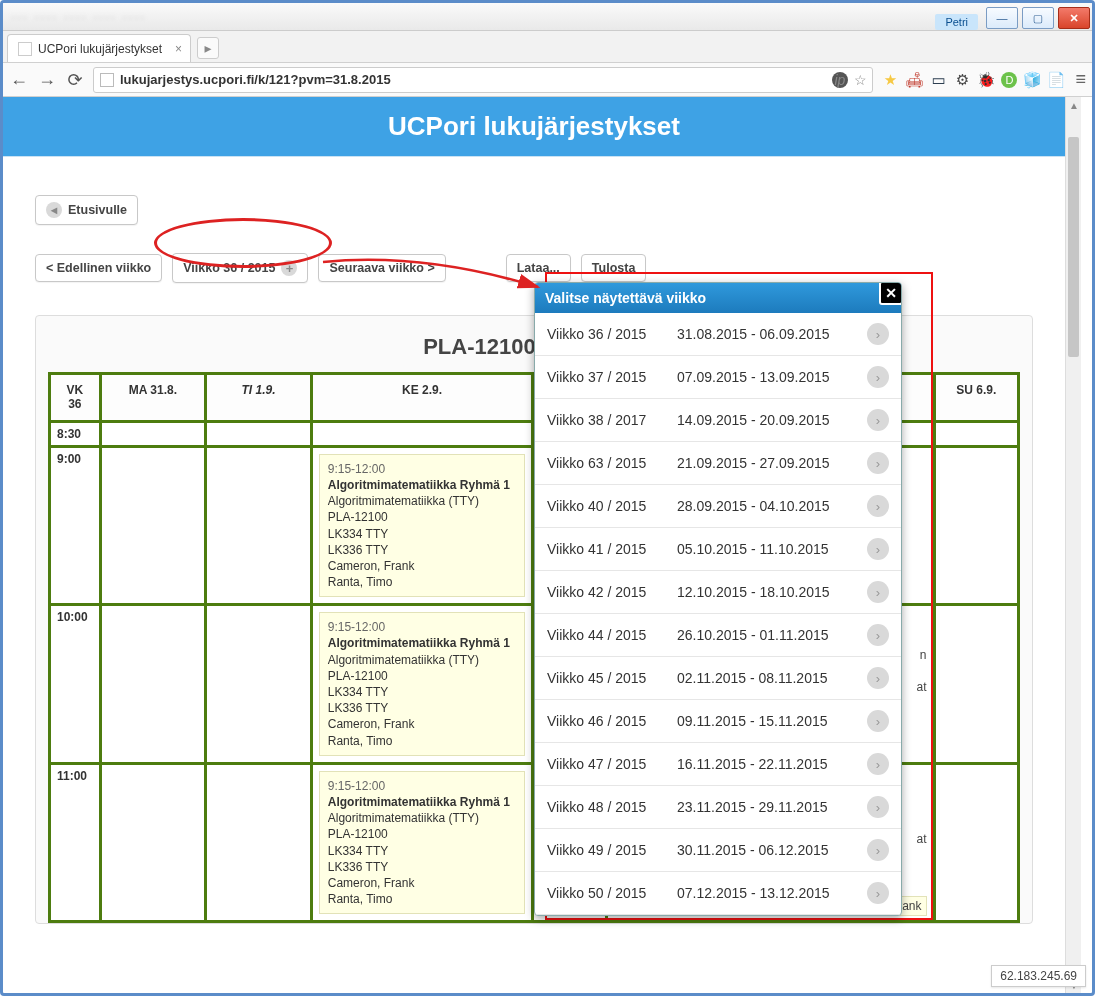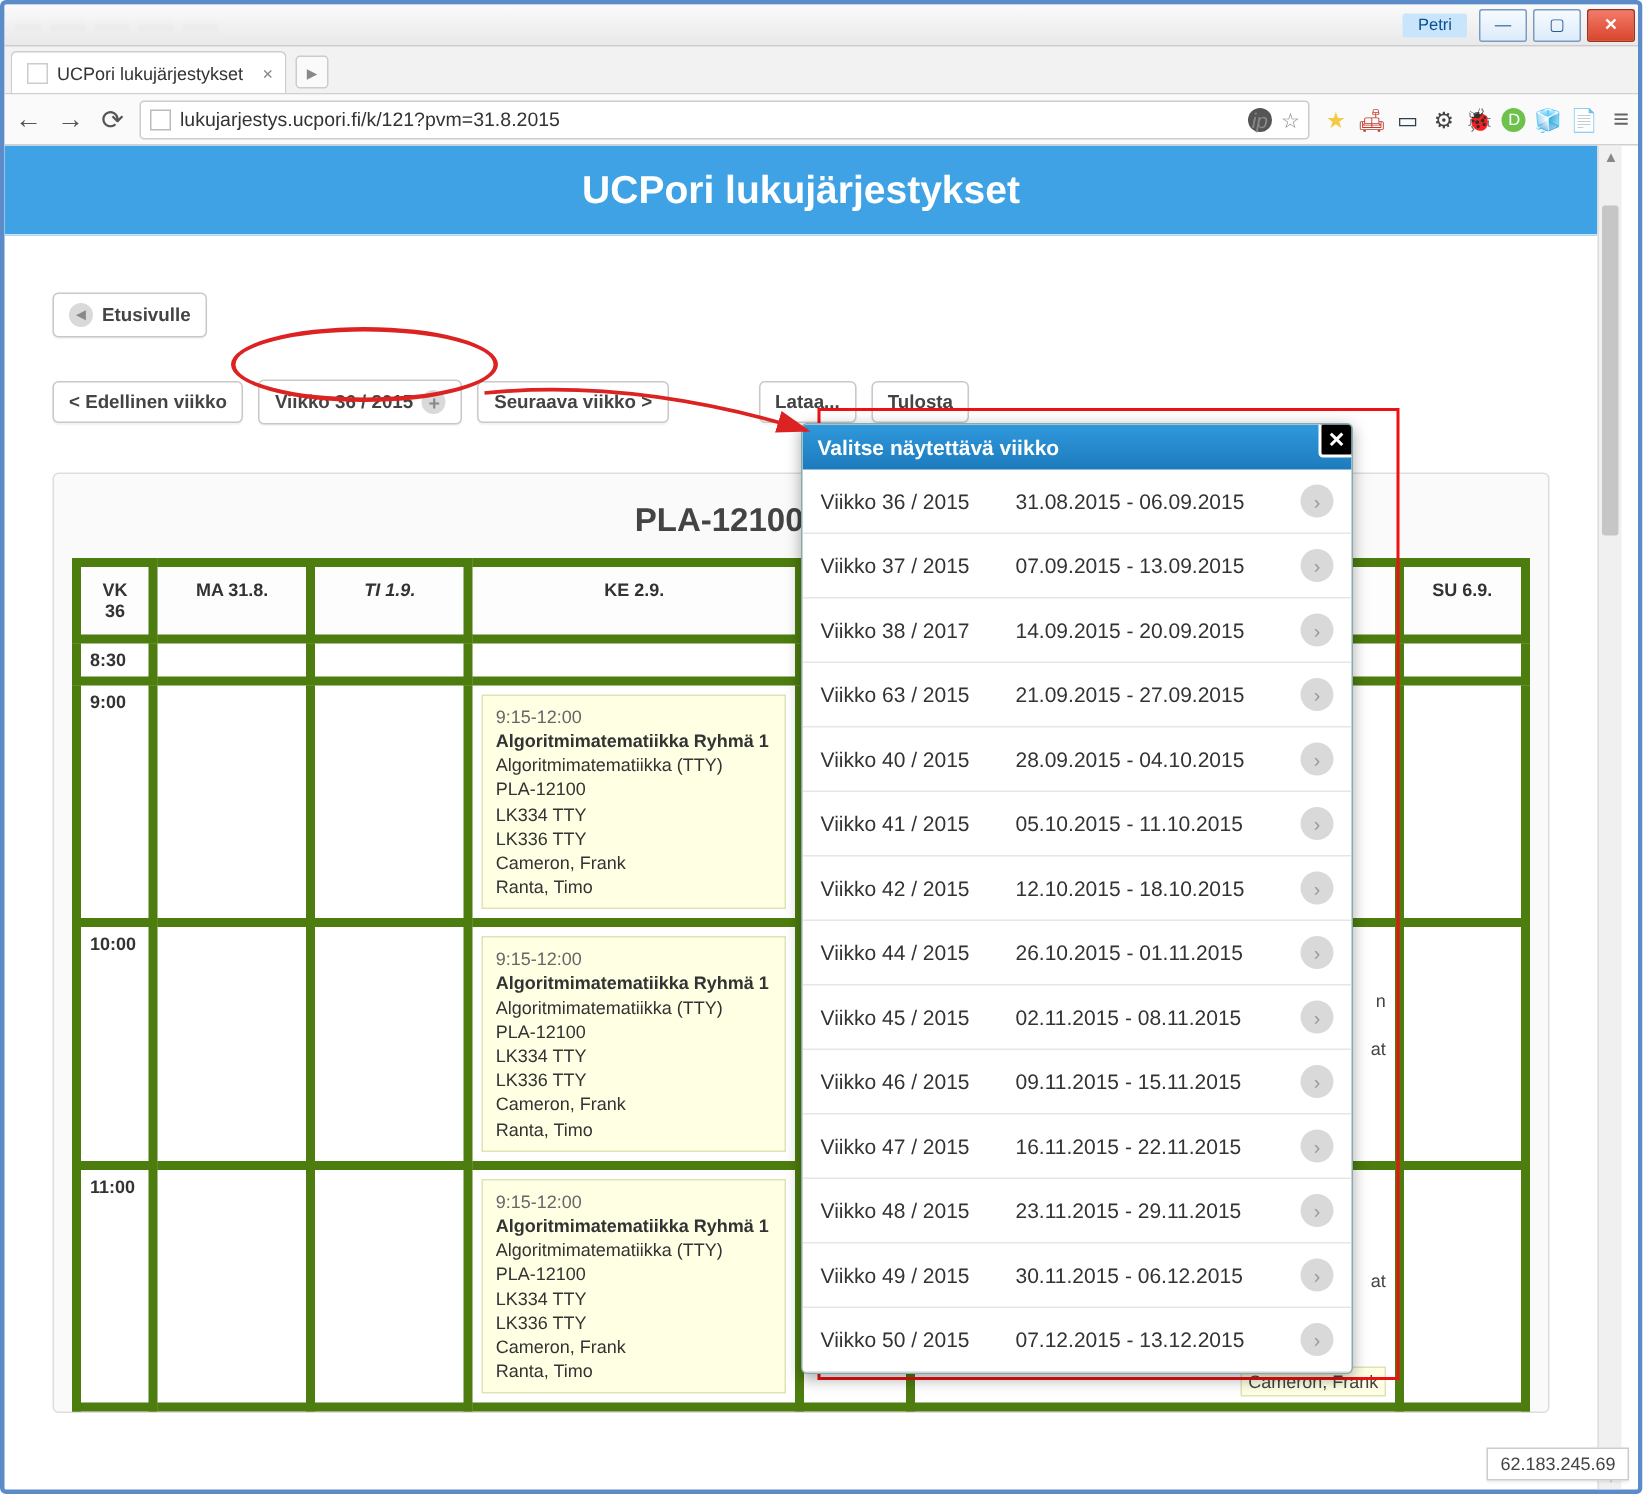--- a/index.html
+++ b/index.html
@@ -3,38 +3,38 @@
 <meta charset="utf-8">
 <style>
   * { box-sizing: border-box; margin: 0; padding: 0; }
   body { font-family: Arial, Helvetica, sans-serif; font-size: 13px; background: #fff; color: #333; }
   .outer-frame { width: 1095px; height: 996px; border: 3px solid #5b8cc9; border-radius: 4px; position: relative; overflow: hidden; background: #fff; }
 
   
   .window-titlebar { height: 28px; background: linear-gradient(#fafafa,#e9e9e9); display:flex; align-items:stretch; position:relative; border-bottom:1px solid #ccc;}
   .title-region { flex:1; display:flex; align-items:center; padding-left:8px;}
   .title-blur { color:#999; font-size:12px; filter: blur(2px); letter-spacing:2px;}
-  .win-btns { display:flex; align-items:center;}
+  .win-btns { display:flex; align-items:flex-end;}
   .win-user { background:#c9e5fb; color:#0a4f90; font-size:11px; padding:2px 10px; border-radius:2px; margin-right:6px;}
   .win-btn { width:32px; height:22px; margin:1px 2px; border:1px solid #7a9cc4; border-radius:2px; background:linear-gradient(#f7fbff,#dcebfb); display:flex; align-items:center; justify-content:center; font-size:11px; color:#2b5c91;}
   .win-btn.close { background:linear-gradient(#f37a6a,#d9452b); border-color:#a62d18; color:#fff; font-weight:bold;}
 
   
   .tab-strip { height:32px; background:#f2f2f2; display:flex; align-items:flex-end; border-bottom:1px solid #d0d0d0; padding-left:4px;}
   .tab { background:#fff; border:1px solid #ccc; border-bottom:none; height:28px; display:flex; align-items:center; padding:0 28px 0 10px; border-top-left-radius:4px; border-top-right-radius:4px; font-size:12px; color:#333; position:relative; max-width:220px;}
   .tab .favicon { width:14px; height:14px; background:#fff; border:1px solid #ccc; margin-right:6px;}
   .tab-close { position:absolute; right:8px; font-size:12px; color:#888;}
   .new-tab { width:22px; height:22px; margin:0 0 3px 6px; display:flex; align-items:center; justify-content:center; color:#888; border:1px solid #ccc; border-radius:3px; background:#fafafa; font-size:14px;}
 
   
   .url-bar { height:34px; display:flex; align-items:center; padding:0 6px; gap:8px; border-bottom:1px solid #d0d0d0; background:#fafafa;}
   .nav-btn { font-size:18px; color:#555; width:20px; text-align:center; cursor:pointer;}
   .addr { flex:1; display:flex; align-items:center; height:26px; background:#fff; border:1px solid #ccc; border-radius:3px; padding:0 6px;}
   .addr .page-icon { width:14px; height:14px; border:1px solid #bbb; margin-right:6px; background:#fff;}
-  .addr input { border:none; outline:none; flex:1; font-size:13px; color:#333;}
+  .addr input { border:none; outline:none; flex:1; font-size:13px; color:#333;font-weight:bold;}
   .addr .right-icons { display:flex; align-items:center; gap:6px;}
   .addr .right-icons span { font-size:14px; color:#888;}
   .toolbar-icons { display:flex; align-items:center; gap:6px;}
   .toolbar-icons .ti { width:18px; height:18px; display:flex; align-items:center; justify-content:center; font-size:15px; }
   .ti.star { color:#f6c945;}
   .ti.sofa { color:#c0392b;}
   .ti.window { color:#2c3e50;}
   .ti.gear { color:#444;}
   .ti.bug { color:#b04040;}
   .ti.green { background:#6cc24a; border-radius:50%; color:#fff; width:16px; height:16px; font-size:11px;}
@@ -59,21 +59,21 @@
 
   .nav-row { display:flex; align-items:center; gap:10px; margin-top:28px; position:relative;}
   .nav-spacer { width:40px;}
 
   .red-ellipse { position:absolute; border:3px solid #dd2222; border-radius:50%; pointer-events:none;}
 
   .schedule-wrap { margin-top:32px; border:1px solid #ddd; background:#fafafa; border-radius:4px; padding:18px 12px 0 12px;}
   .course-title { text-align:center; font-size:22px; font-weight:bold; color:#444; margin-bottom:12px;}
 
   table.sched { border-collapse:collapse; width:100%;}
-  table.sched th, table.sched td { border:6px solid #4d7c0f; background:#fff; font-size:12px; padding:4px 6px; vertical-align:top; text-align:left;}
+  table.sched th, table.sched td { border:3px solid #4d7c0f; background:#fff; font-size:12px; padding:4px 6px; vertical-align:top; text-align:left;}
   table.sched th { background:#fdfdfd; text-align:center; font-weight:bold; color:#333; padding:8px 4px;}
   .wkcell { width:36px; text-align:center;}
   .timecell { width:48px; font-weight:bold; color:#333;}
   .event-box { background:#ffffe4; border:1px solid #e2e2b8; padding:6px 8px; font-size:12px; line-height:1.35; color:#333;}
   .event-box .et1 { color:#666;}
   .event-box .et2 { font-weight:bold;}
 
   
   .overlay-box { position:absolute; border:2px solid #e11; }
   .popup { position:absolute; background:#fff; border:1px solid #8aa; box-shadow:0 3px 10px rgba(0,0,0,0.35); border-radius:4px; overflow:hidden;}

